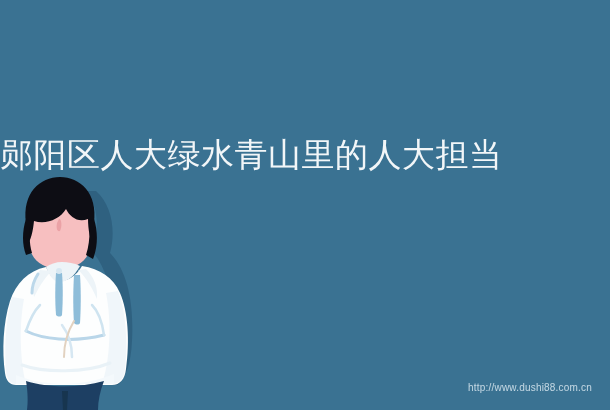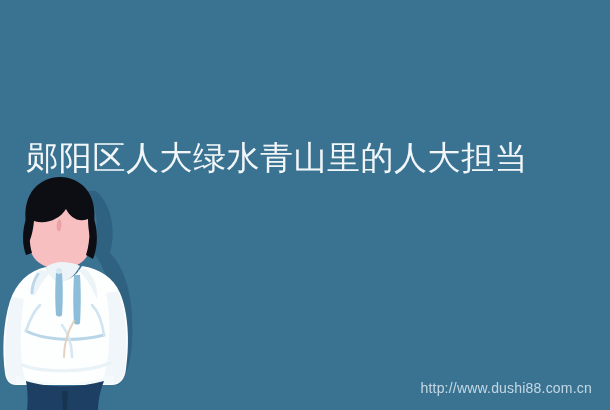--- a/index.html
+++ b/index.html
@@ -15,37 +15,37 @@
     overflow: hidden;
     font-family: "Liberation Sans", "DejaVu Sans", sans-serif;
   }
 
   
   #title {
     position: absolute;
     left: 0;
     top: 138px;
     width: 528px;
-    text-align: right;
+    text-align: left;
     color: #f2f6f8;
     font-size: 33px;
     line-height: 40px;
     letter-spacing: 0.5px;
     white-space: nowrap;
     font-weight: 400;
-    font-family: Liberation Serif, serif;
+    font-family: Liberation Mono, monospace;
   }
 
   
   #watermark {
     position: absolute;
     right: 18px;
     bottom: 14px;
     color: #cfe0ea;
-    font-size: 14px;
+    font-size: 10px;
     line-height: 16px;
     opacity: 0.92;
     letter-spacing: 0.2px;
     font-family: "Liberation Sans", sans-serif;
   }
 
   
   #person {
     position: absolute;
     left: 0px;

